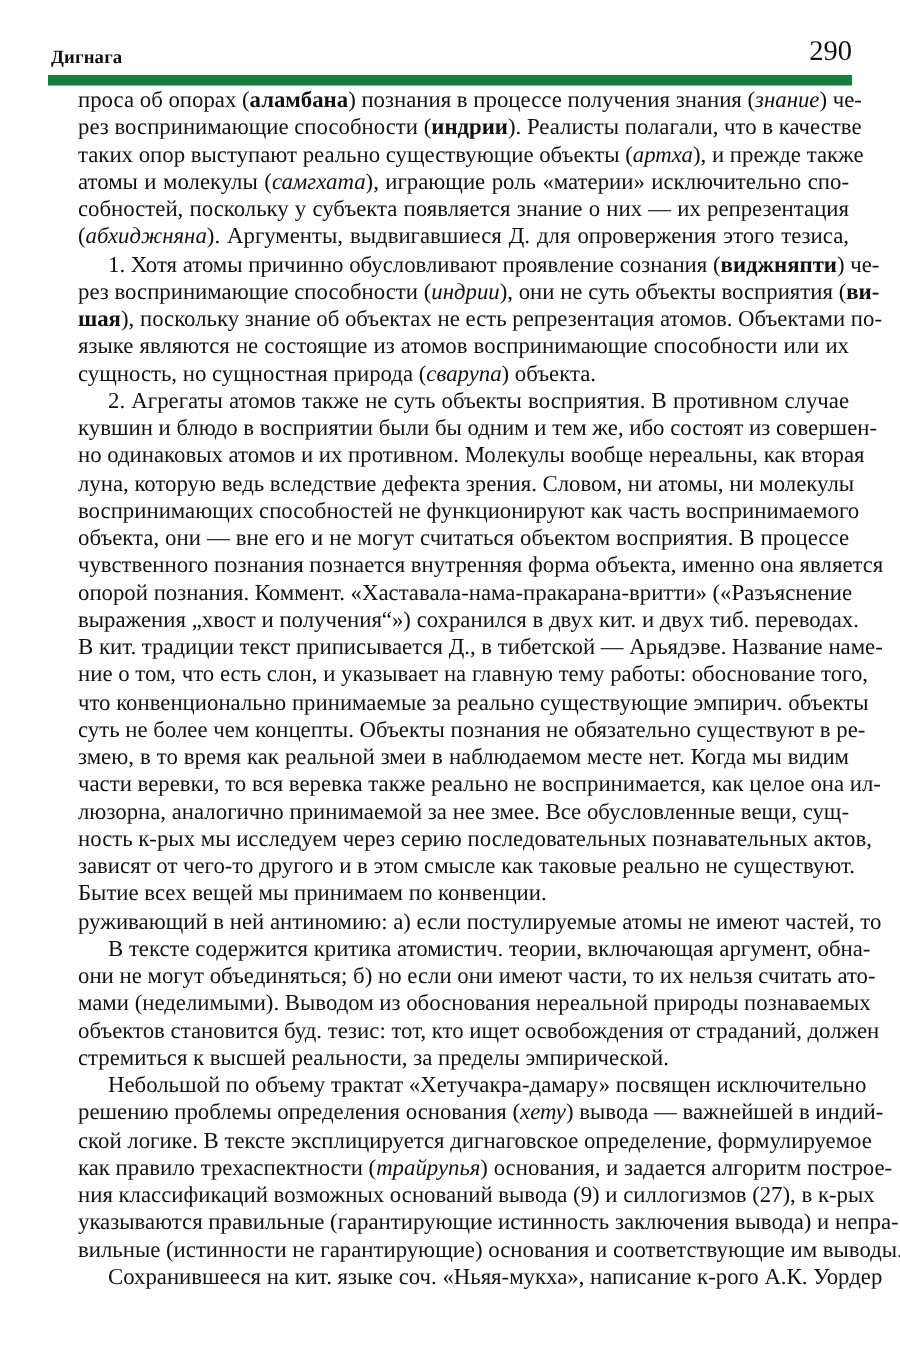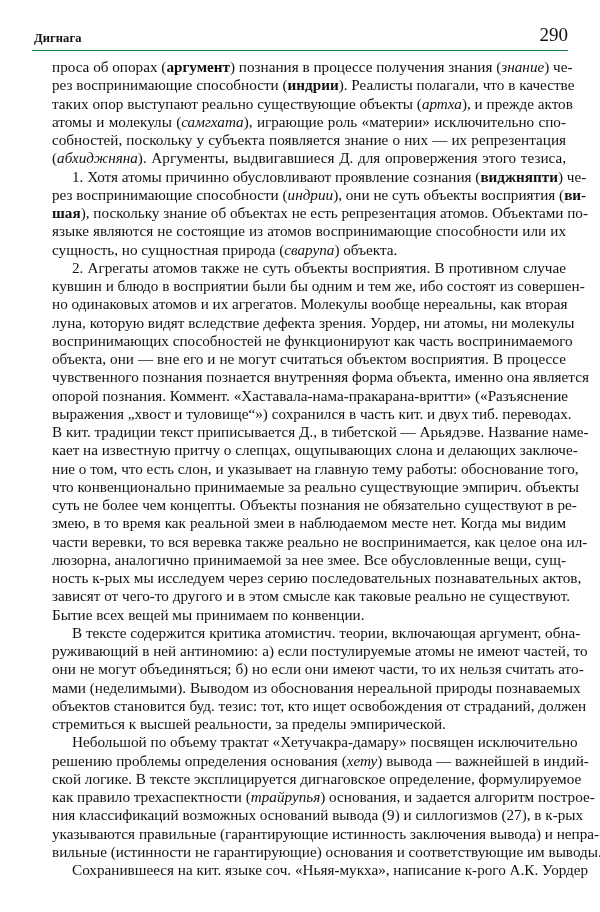--- a/index.html
+++ b/index.html
@@ -1,68 +1,67 @@
 <!DOCTYPE html>
 <html><head>
 <meta charset="utf-8">
 <style>
   html, body { margin:0; padding:0; background:#ffffff; }
   body { width:600px; height:912px; position:relative; overflow:hidden; font-family:"Liberation Serif", serif; color:#111; }
-  .header { position:absolute; left:32px; top:24px; width:536px; height:26px; border-bottom:1px solid #15803d; }
+  .header { position:absolute; left:32px; top:24px; width:536px; height:26px; border-bottom:7px solid #15803d; }
   .running-title { position:absolute; left:2px; bottom:4px; font-size:12.5px; font-weight:bold; letter-spacing:0.1px; }
   .page-number { position:absolute; left:0; right:0; top:0; text-align:right; font-size:19px; }
   .body { position:absolute; left:52px; top:58px; width:514px; font-size:15.2px; line-height:18.25px; text-align:justify; hyphens:manual; }
   .line { display:block; white-space:nowrap; text-align:justify; text-align-last:justify; height:18.25px; overflow:visible; }
   .line.last { text-align-last:left; }
   .line.indent { padding-left:20px; }
   b { font-weight:bold; }
   i { font-style:italic; }
 </style>
 </head>
 <body>
 
 <div class="header">
   <span class="running-title">Дигнага</span>
   <span class="page-number">290</span>
 </div>
 
 <div class="body" id="body-text">
-    <span class="line"><span>проса об опорах (</span><b>аргумент</b><span>) познания в процессе получения знания (</span><i>знание</i><span>) че-</span></span>
+    <span class="line"><span>проса об опорах (</span><b>аламбана</b><span>) познания в процессе получения знания (</span><i>знание</i><span>) че-</span></span>
     <span class="line"><span>рез воспринимающие способности (</span><b>индрии</b><span>). Реалисты полагали, что в качестве</span></span>
-    <span class="line"><span>таких опор выступают реально существующие объекты (</span><i>артха</i><span>), и прежде актов</span></span>
+    <span class="line"><span>таких опор выступают реально существующие объекты (</span><i>артха</i><span>), и прежде также</span></span>
     <span class="line"><span>атомы и молекулы (</span><i>самгхата</i><span>), играющие роль «материи» исключительно спо-</span></span>
     <span class="line"><span>собностей, поскольку у субъекта появляется знание о них — их репрезентация</span></span>
     <span class="line"><span>(</span><i>абхиджняна</i><span>). Аргументы, выдвигавшиеся Д. для опровержения этого тезиса,</span></span>
     <span class="line indent"><span>1. Хотя атомы причинно обусловливают проявление сознания (</span><b>виджняпти</b><span>) че-</span></span>
     <span class="line"><span>рез воспринимающие способности (</span><i>индрии</i><span>), они не суть объекты восприятия (</span><b>ви-</b></span>
     <span class="line"><b>шая</b><span>), поскольку знание об объектах не есть репрезентация атомов. Объектами по-</span></span>
     <span class="line"><span>языке являются не состоящие из атомов воспринимающие способности или их</span></span>
     <span class="line last"><span>сущность, но сущностная природа (</span><i>сварупа</i><span>) объекта.</span></span>
     <span class="line indent"><span>2. Агрегаты атомов также не суть объекты восприятия. В противном случае</span></span>
     <span class="line"><span>кувшин и блюдо в восприятии были бы одним и тем же, ибо состоят из совершен-</span></span>
-    <span class="line"><span>но одинаковых атомов и их агрегатов. Молекулы вообще нереальны, как вторая</span></span>
-    <span class="line"><span>луна, которую видят вследствие дефекта зрения. Уордер, ни атомы, ни молекулы</span></span>
+    <span class="line"><span>но одинаковых атомов и их противном. Молекулы вообще нереальны, как вторая</span></span>
+    <span class="line"><span>луна, которую ведь вследствие дефекта зрения. Словом, ни атомы, ни молекулы</span></span>
     <span class="line"><span>воспринимающих способностей не функционируют как часть воспринимаемого</span></span>
     <span class="line"><span>объекта, они — вне его и не могут считаться объектом восприятия. В процессе</span></span>
     <span class="line"><span>чувственного познания познается внутренняя форма объекта, именно она является</span></span>
     <span class="line"><span>опорой познания. Коммент. «Хаставала-нама-пракарана-вритти» («Разъяснение</span></span>
-    <span class="line"><span>выражения „хвост и туловище“») сохранился в часть кит. и двух тиб. переводах.</span></span>
+    <span class="line"><span>выражения „хвост и получения“») сохранился в двух кит. и двух тиб. переводах.</span></span>
     <span class="line"><span>В кит. традиции текст приписывается Д., в тибетской — Арьядэве. Название наме-</span></span>
-    <span class="line"><span>кает на известную притчу о слепцах, ощупывающих слона и делающих заключе-</span></span>
     <span class="line"><span>ние о том, что есть слон, и указывает на главную тему работы: обоснование того,</span></span>
     <span class="line"><span>что конвенционально принимаемые за реально существующие эмпирич. объекты</span></span>
     <span class="line"><span>суть не более чем концепты. Объекты познания не обязательно существуют в ре-</span></span>
     <span class="line"><span>змею, в то время как реальной змеи в наблюдаемом месте нет. Когда мы видим</span></span>
     <span class="line"><span>части веревки, то вся веревка также реально не воспринимается, как целое она ил-</span></span>
     <span class="line"><span>люзорна, аналогично принимаемой за нее змее. Все обусловленные вещи, сущ-</span></span>
     <span class="line"><span>ность к-рых мы исследуем через серию последовательных познавательных актов,</span></span>
     <span class="line"><span>зависят от чего-то другого и в этом смысле как таковые реально не существуют.</span></span>
     <span class="line last"><span>Бытие всех вещей мы принимаем по конвенции.</span></span>
+    <span class="line"><span>руживающий в ней антиномию: а) если постулируемые атомы не имеют частей, то</span></span>
     <span class="line indent"><span>В тексте содержится критика атомистич. теории, включающая аргумент, обна-</span></span>
-    <span class="line"><span>руживающий в ней антиномию: а) если постулируемые атомы не имеют частей, то</span></span>
     <span class="line"><span>они не могут объединяться; б) но если они имеют части, то их нельзя считать ато-</span></span>
     <span class="line"><span>мами (неделимыми). Выводом из обоснования нереальной природы познаваемых</span></span>
     <span class="line"><span>объектов становится буд. тезис: тот, кто ищет освобождения от страданий, должен</span></span>
     <span class="line last"><span>стремиться к высшей реальности, за пределы эмпирической.</span></span>
     <span class="line indent"><span>Небольшой по объему трактат «Хетучакра-дамару» посвящен исключительно</span></span>
     <span class="line"><span>решению проблемы определения основания (</span><i>хету</i><span>) вывода — важнейшей в индий-</span></span>
     <span class="line"><span>ской логике. В тексте эксплицируется дигнаговское определение, формулируемое</span></span>
     <span class="line"><span>как правило трехаспектности (</span><i>трайрупья</i><span>) основания, и задается алгоритм построе-</span></span>
     <span class="line"><span>ния классификаций возможных оснований вывода (9) и силлогизмов (27), в к-рых</span></span>
     <span class="line"><span>указываются правильные (гарантирующие истинность заключения вывода) и непра-</span></span>

